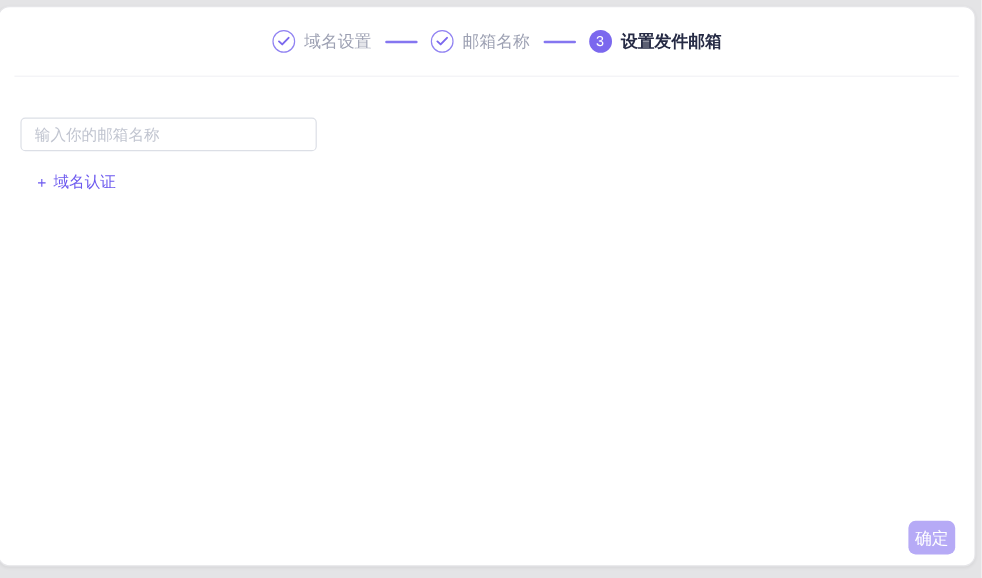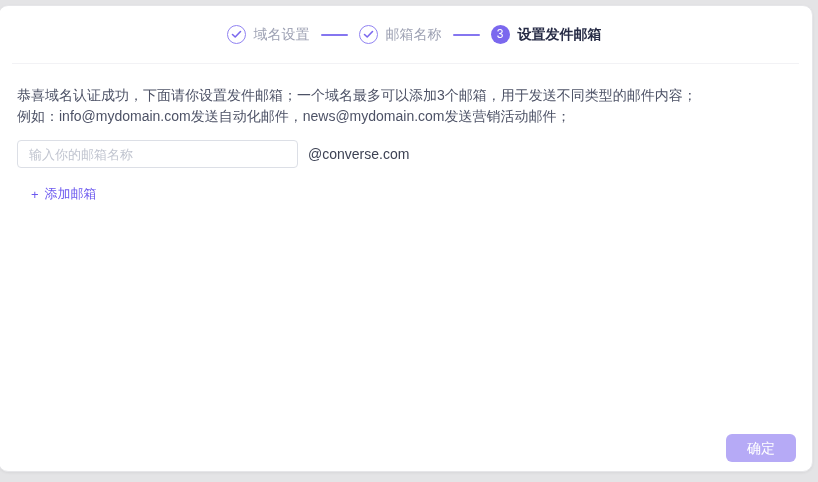--- a/index.html
+++ b/index.html
@@ -46,37 +46,37 @@
     height:1px; background:#f2f2f5;
   }
   .content { padding:22px 18px 0 18px; }
   .intro { font-size:14px; color:#4d5266; line-height:21px; }
   .form-label {
     margin-top:21px;
     font-size:14px; font-weight:bold; color:#222741;
   }
   .input-row { margin-top:13px; display:flex; align-items:center; }
   .email-input {
-    width:281px; height:28px;
+    width:247px; height:28px;
     border:1px solid #dcdfe6; border-radius:4px;
     padding:0 11px; font-size:13px; color:#333a4d;
     outline:none; background:#fff;
     font-family:"Liberation Sans", sans-serif;
   }
   .email-input::placeholder { color:#c1c5d0; }
   .suffix { margin-left:10px; font-size:14px; color:#3d4254; }
   .add-link {
     margin-top:17px; margin-left:14px;
     display:inline-flex; align-items:center;
     font-size:13px; color:#6c59ef; cursor:pointer;
   }
   .add-link .plus { margin-right:6px; font-size:13px; }
   .confirm-btn {
     position:absolute; right:16px; bottom:9px;
-    width:70px; height:28px;
+    width:39px; height:28px;
     background:#b6aaf6; color:#ffffff;
     border:none; border-radius:6px;
     font-size:14px; line-height:28px; text-align:center;
     cursor:pointer;
     font-family:"Liberation Sans", sans-serif;
   }
 </style>
 </head>
 <body>
 
@@ -111,32 +111,27 @@
         <span class="step-num">3</span>
         <span class="step-label current">设置发件邮箱</span>
       </div>
 
     </div>
   </div>
 
   <div class="divider"></div>
 
   <div class="content">
-    <div class="intro">
-      <div>恭喜域名认证成功，下面请你设置发件邮箱；一个域名最多可以添加3个邮箱，用于发送不同类型的邮件内容；</div>
-      <div>例如：info@mydomain.com发送自动化邮件，news@mydomain.com发送营销活动邮件；</div>
-    </div>
 
 
     <div class="input-row">
       <input class="email-input" type="text" value="" placeholder="输入你的邮箱名称" style="">
-      <span class="suffix">@converse.com</span>
     </div>
 
     <div class="add-link">
       <span class="plus">+</span>
-      <span>添加邮箱</span>
+      <span>域名认证</span>
     </div>
   </div>
 
   <button class="confirm-btn">确定</button>
 
 </div>
 
 </body></html>

